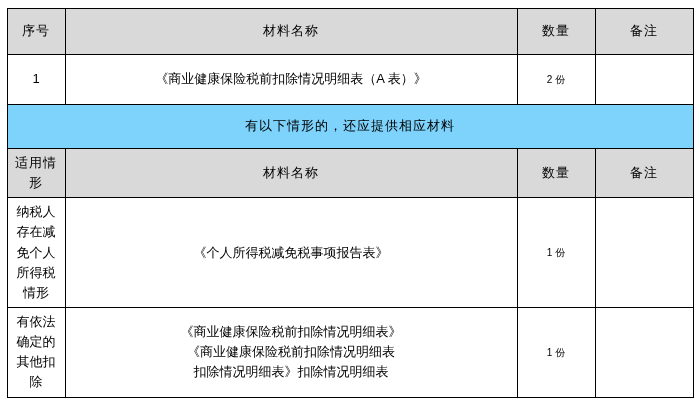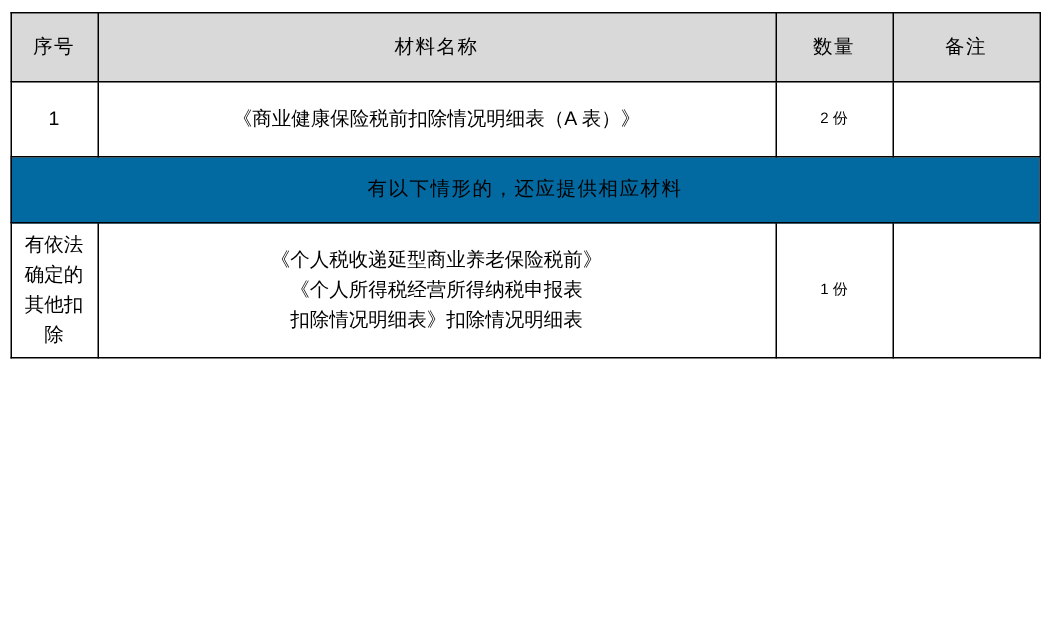--- a/index.html
+++ b/index.html
@@ -53,21 +53,21 @@
     font-size: 13px;
   }
   .row-main .mat {
     font-size: 13px;
   }
   .row-main .qty,
   .row-sub .qty {
     font-size: 10px;
   }
   .band {
-    background: #0369a1;
+    background: #7dd3fc;
     height: 44px;
     font-size: 14px;
     letter-spacing: 1px;
   }
   .row-sub {
     height: 58px;
   }
   .row-sub.tall {
     height: 86px;
   }
@@ -110,27 +110,41 @@
         <td class="idx">1</td>
         <td class="mat">《商业健康保险税前扣除情况明细表（A 表）》</td>
         <td class="qty">2 份</td>
         <td class="note"></td>
       </tr>
 
       <tr class="band">
         <td colspan="4">有以下情形的，还应提供相应材料</td>
       </tr>
 
+      <tr class="hdr">
+        <td class="hdr-cell">适用情形</td>
+        <td class="hdr-cell">材料名称</td>
+        <td class="hdr-cell">数量</td>
+        <td class="hdr-cell">备注</td>
+      </tr>
 
+      <tr class="row-sub">
+        <td>纳税人存在减免个人所得税情形</td>
+        <td class="cell-multiline">
+          <span>《个人所得税减免税事项报告表》</span>
+        </td>
+        <td class="qty">1 份</td>
+        <td class="note"></td>
+      </tr>
 
       <tr class="row-sub tall">
         <td>有依法确定的其他扣除</td>
         <td class="cell-multiline">
-          <span>《个人税收递延型商业养老保险税前》</span>
-          <span>《个人所得税经营所得纳税申报表</span>
+          <span>《商业健康保险税前扣除情况明细表》</span>
+          <span>《商业健康保险税前扣除情况明细表</span>
           <span>扣除情况明细表》扣除情况明细表</span>
         </td>
         <td class="qty">1 份</td>
         <td class="note"></td>
       </tr>
     </tbody>
   </table>
 </div>
 
 </body></html>

